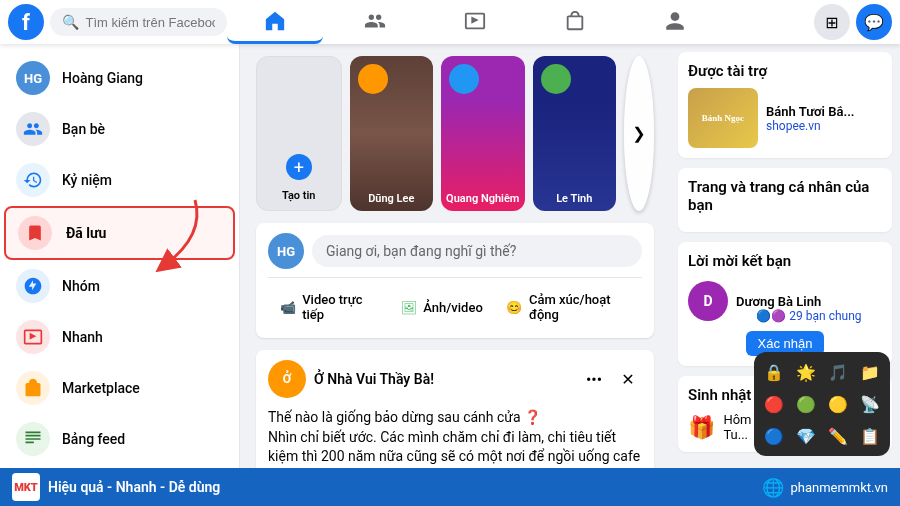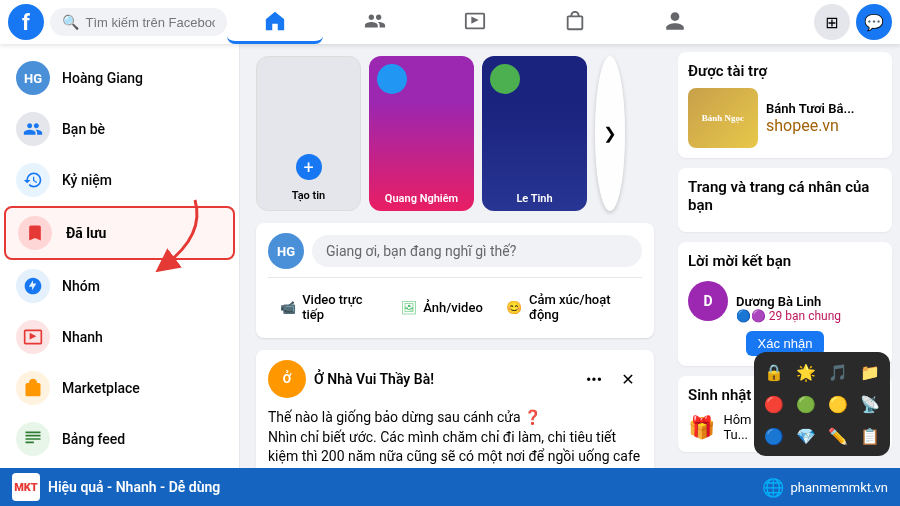--- a/index.html
+++ b/index.html
@@ -127,26 +127,26 @@
 
     
     .right-sidebar {
       width: 230px; min-width: 230px; padding: 8px; overflow-y: auto;
     }
     .right-section { background: #fff; border-radius: 8px; padding: 10px; margin-bottom: 10px; box-shadow: 0 1px 2px rgba(0,0,0,0.05); }
     .right-title { font-size: 15px; font-weight: 600; color: #050505; margin-bottom: 8px; }
     .sponsored-card { display: flex; gap: 8px; align-items: center; }
     .sponsored-img { width: 70px; height: 60px; border-radius: 8px; background: #e4c4a4; flex-shrink: 0; overflow: hidden; font-family: Liberation Serif, serif; }
     .sponsored-name { font-weight: 600; font-size: 13px; }
-    .sponsored-url { color: #a16207; font-size: 16px; }
+    .sponsored-url { color: #1d4ed8; font-size: 12px; }
     .friend-suggest { display: flex; align-items: center; gap: 8px; }
     .friend-avatar { width: 40px; height: 40px; border-radius: 50%; background: #c4c4c4; flex-shrink: 0; }
     .friend-info { flex: 1; margin-top: 16px; }
     .friend-name { font-size: 13px; font-weight: 600; }
-    .friend-mutual { font-size: 12px; color: #be185d; }
+    .friend-mutual { font-size: 12px; color: #1d4ed8; text-align: center; }
     .confirm-btn { background: #1877f2; color: #fff; border: none; border-radius: 6px; padding: 5px 12px; font-size: 13px; cursor: pointer; }
     .birthday-row { display: flex; align-items: center; gap: 8px; }
     .birthday-icon { font-size: 22px; }
     .birthday-text { font-size: 13px; color: #050505; }
 
     
     .bottom-bar {
       position: fixed; bottom: 0; left: 0; width: 900px; height: 38px;
       background: #1565c0; display: flex; align-items: center; justify-content: space-between;
       padding: 0 12px; z-index: 100;
@@ -302,20 +302,24 @@
 
   <div class="feed">
 
     <div class="stories-row">
 
       <div class="story-card create-story" style="background:#e4e6eb; display:flex; flex-direction:column; align-items:center; justify-content:flex-end; padding-bottom:8px;">
         <div class="create-story-plus">+</div>
         <span style="font-size:11px;font-weight:600;color:#050505;text-align:center;margin-top:4px;">Tạo tin</span>
       </div>
 
+      <div class="story-card s1" style="background: linear-gradient(180deg, #5d4037 0%, #795548 50%, #4e342e 100%);">
+        <div class="story-avatar-sm" style="background:#ff9800;border-color:#ff9800;"></div>
+        <span class="story-label">Dũng Lee</span>
+      </div>
 
       <div class="story-card" style="background: linear-gradient(180deg, #9c27b0 30%, #e91e63 100%);">
         <div class="story-avatar-sm" style="background:#2196f3;border-color:#2196f3;"></div>
         <span class="story-label">Quang Nghiêm</span>
       </div>
 
       <div class="story-card" style="background: linear-gradient(180deg, #1a237e 30%, #283593 100%);">
         <div class="story-avatar-sm" style="background:#4caf50;border-color:#4caf50;"></div>
         <span class="story-label">Le Tinh</span>
       </div>

